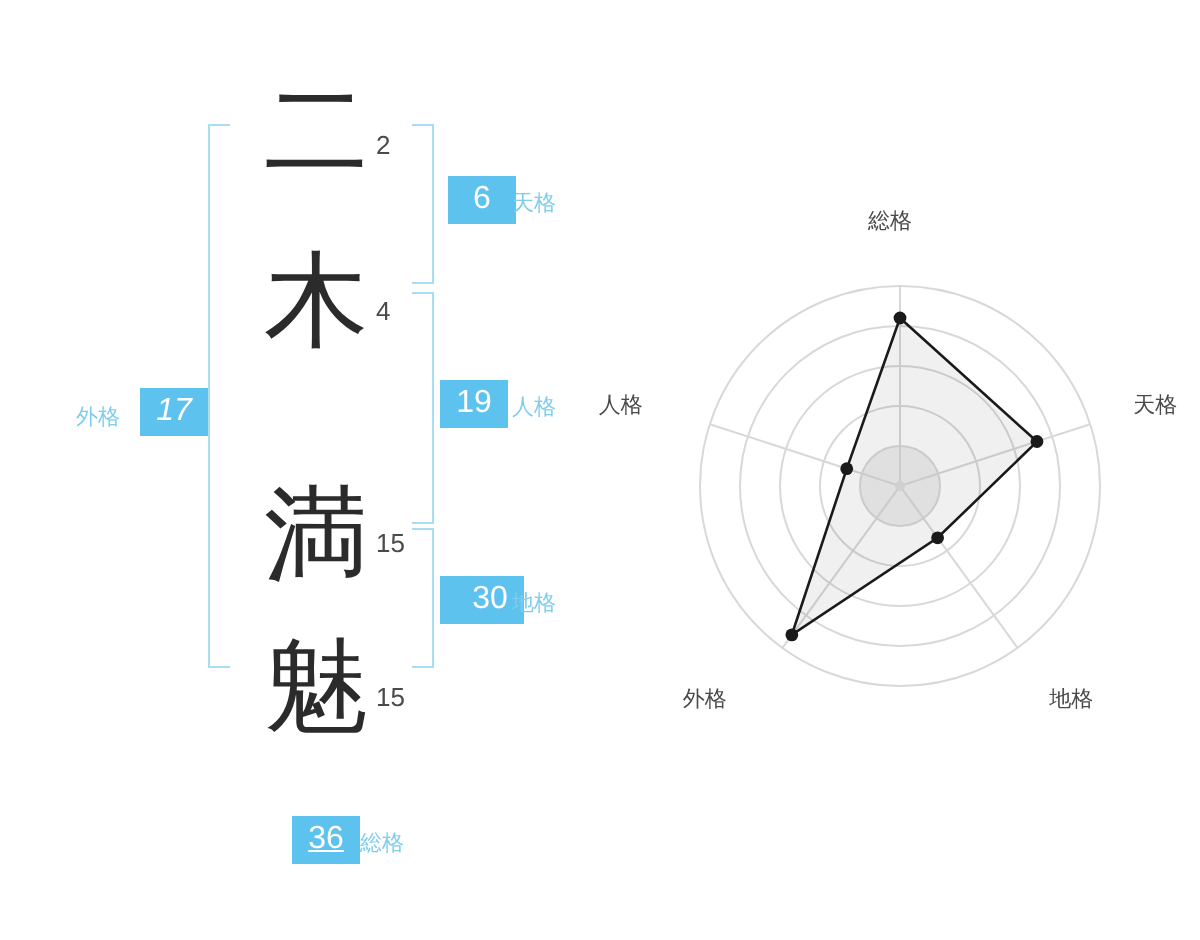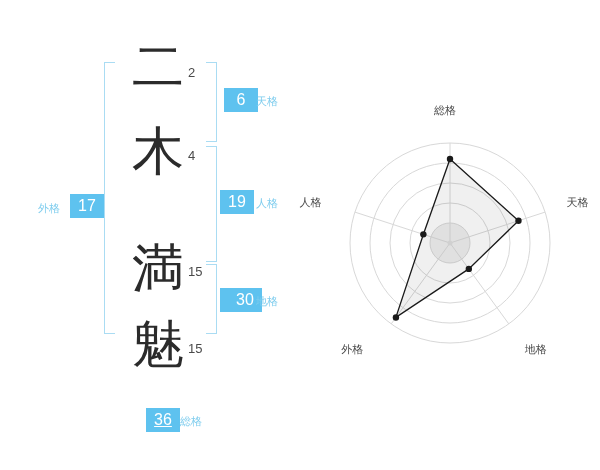--- a/index.html
+++ b/index.html
@@ -115,21 +115,21 @@
     <div class="badge" style="left:224px; top:88px;">6</div>
     <div class="badge-label" style="left:256px; top:94px;">天格</div>
 
     <div class="badge" style="left:220px; top:190px;text-align:center;">19</div>
     <div class="badge-label" style="left:256px; top:196px;">人格</div>
 
     <div class="badge" style="left:220px; top:288px;padding-left:12px;">30</div>
     <div class="badge-label" style="left:256px; top:294px;">地格</div>
 
     <div class="badge-label" style="left:38px; top:201px;">外格</div>
-    <div class="badge" style="left:70px; top:194px;">17</div>
+    <div class="badge" style="left:70px; top:194px;font-style:italic;">17</div>
 
     <div class="badge" style="left:146px; top:408px;text-decoration:underline;">36</div>
     <div class="badge-label" style="left:180px; top:414px;">総格</div>
   </div>
 
   <div id="radar-panel">
     <svg id="radar-svg" width="300" height="470" viewBox="0 0 300 470">
         <circle cx="150" cy="243" r="100" fill="none" stroke="#d8d8d8" stroke-width="1"></circle>
         <circle cx="150" cy="243" r="80" fill="none" stroke="#d8d8d8" stroke-width="1"></circle>
         <circle cx="150" cy="243" r="60" fill="none" stroke="#d8d8d8" stroke-width="1"></circle>

